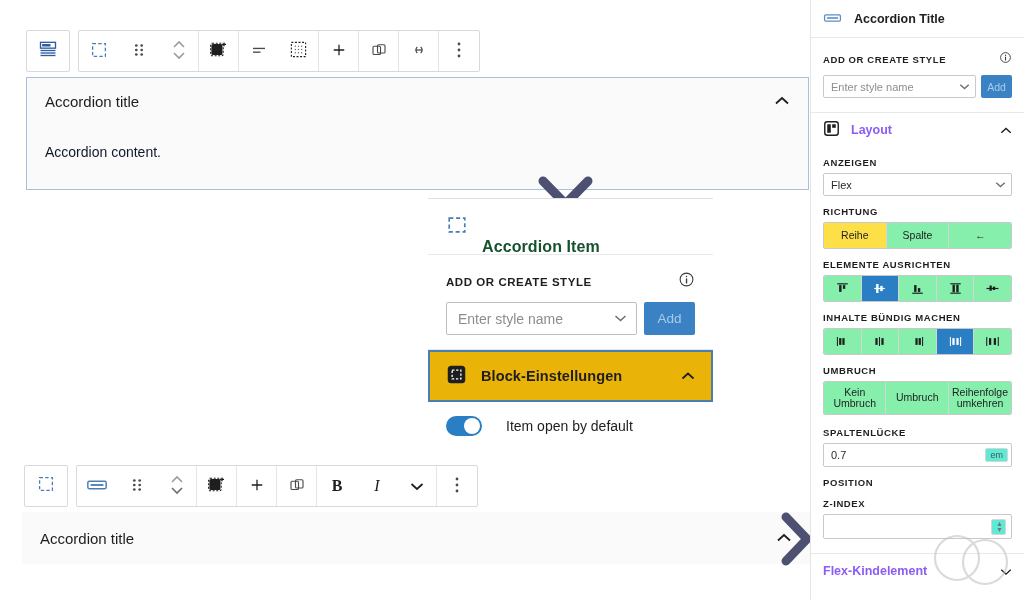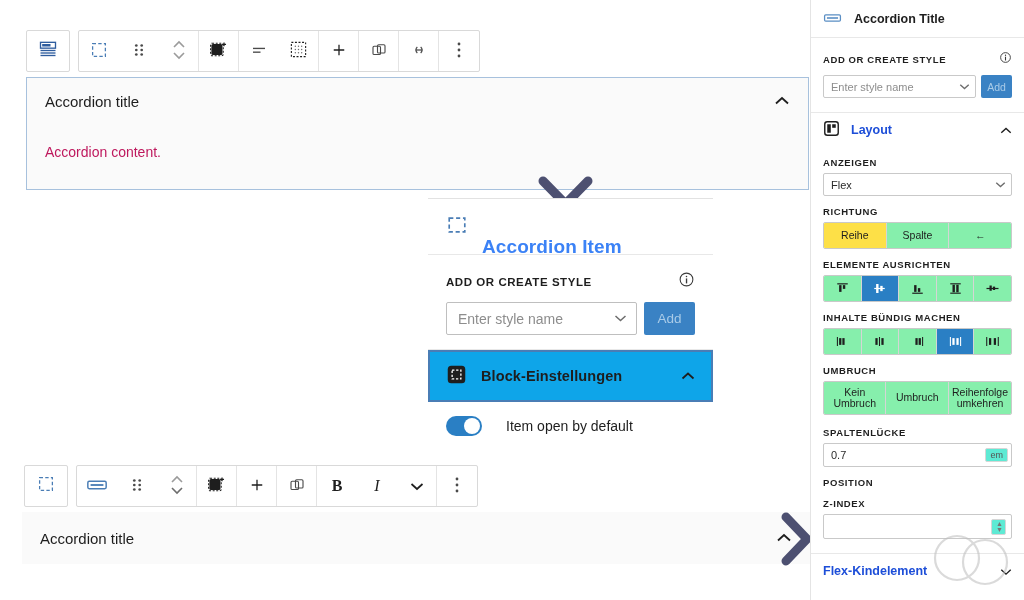--- a/index.html
+++ b/index.html
@@ -36,59 +36,59 @@
     position:absolute;
     background:#fafafa;
     border:1px solid #a7c1dd;
   }
   .acc-head {
     display:flex; align-items:center; justify-content:space-between;
     padding:0 18px;
   }
   .acc-title { font-size:15px; color:#1d1d1d; }
   .acc-chev { font-size:13px; color:#2b2b2b; font-weight:bold; }
-  .acc-body { padding:0 18px; font-size:14px; color:#be185d; }
+  .acc-body { padding:0 18px; font-size:14px; color:#0f172a; }
 
   .acc-bar-plain {
     position:absolute; background:#fafafa;
     display:flex; align-items:center; justify-content:space-between;
     padding:0 18px;
   }
 
   
   #popup {
     position:absolute; left:428px; top:198px; width:285px; height:258px;
     background:#ffffff;
     border-top:1px solid #e2e2e2;
     font-family: "Liberation Sans", sans-serif;
   }
   .pp-row-title {
     display:flex; align-items:center; gap:14px;
     height:56px; padding-left:18px;
     border-bottom:1px solid #e8e8e8;
   }
-  .pp-title-txt { font-size:19px; font-weight:bold; color:#3b82f6; letter-spacing:.1px;margin-top:40px;}
+  .pp-title-txt { font-size:16px; font-weight:bold; color:#14532d; letter-spacing:.1px;margin-top:40px;}
   .pp-section { padding:16px 18px 14px 18px; border-bottom:1px solid #e8e8e8; }
   .pp-label-row { display:flex; align-items:center; justify-content:space-between; margin-bottom:10px; }
   .pp-label { font-size:11.5px; font-weight:bold; letter-spacing:.55px; color:#1e1e1e; }
   .pp-combo { display:flex; align-items:stretch; }
   .pp-select {
     flex:1; height:33px; border:1px solid #bfbfbf; border-radius:2px;
     background:#fff; display:flex; align-items:center; justify-content:space-between;
     padding:0 9px 0 11px; font-size:14px; color:#8d8d8d;
   }
   .pp-add {
     width:51px; height:33px; margin-left:7px; border:none; border-radius:2px;
     background:#3a82c4; color:#a9cbe8; font-size:13.5px; cursor:pointer;
   }
   .pp-blocksettings {
     margin:0; height:52px;
     border:2px solid #4a7db5;
     display:flex; align-items:center; gap:14px; padding:0 16px;
-    background:#0ea5e9;
+    background:#eab308;
   }
   .pp-bs-label { font-size:14.5px; font-weight:bold; color:#1e1e1e; flex:1; letter-spacing:.1px;}
   .pp-toggle-row { display:flex; align-items:center; gap:24px; padding:14px 18px 0 18px; }
   .toggle {
     width:36px; height:20px; border-radius:10px; background:#2a7fc4;
     position:relative; cursor:pointer; flex:none;
   }
   .toggle .knob { position:absolute; top:2px; right:2px; width:16px; height:16px; border-radius:50%; background:#fff; }
   .toggle-label { font-size:14px; color:#1e1e1e; }
 
@@ -106,21 +106,21 @@
   .sb-label { font-size:9.5px; font-weight:bold; letter-spacing:.6px; color:#1e1e1e; }
   .sb-combo { display:flex; }
   .sb-select {
     flex:1; height:23px; border:1px solid #c9c9c9; border-radius:2px; background:#fff;
     display:flex; align-items:center; justify-content:space-between;
     padding:0 5px 0 7px; font-size:11px; color:#8d8d8d;
   }
   .sb-add { width:31px; height:23px; margin-left:5px; border:none; border-radius:2px;
             background:#3a82c4; color:#a9cbe8; font-size:10.5px; cursor:pointer; }
   .sb-panel-head { display:flex; align-items:center; gap:11px; height:34px; padding:0 12px; }
-  .sb-panel-title { font-size:12.5px; font-weight:bold; color:#1d4ed8; flex:1; }
+  .sb-panel-title { font-size:12.5px; font-weight:bold; color:#8b5cf6; flex:1; }
   .sb-group { padding:0 12px 10px 12px; }
   .sb-group-label { font-size:9.5px; font-weight:bold; letter-spacing:.6px; color:#1e1e1e;
                     margin:10px 0 5px 0; }
   .sb-field {
     width:100%; height:23px; border:1px solid #c9c9c9; border-radius:2px; background:#fff;
     display:flex; align-items:center; justify-content:space-between;
     padding:0 5px 0 7px; font-size:11px; color:#4a4a4a;
   }
   .chev { font-size:9px; color:#757575; }
 

